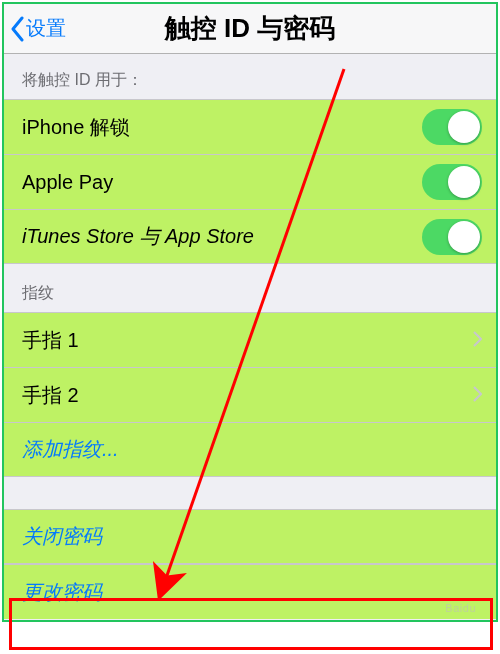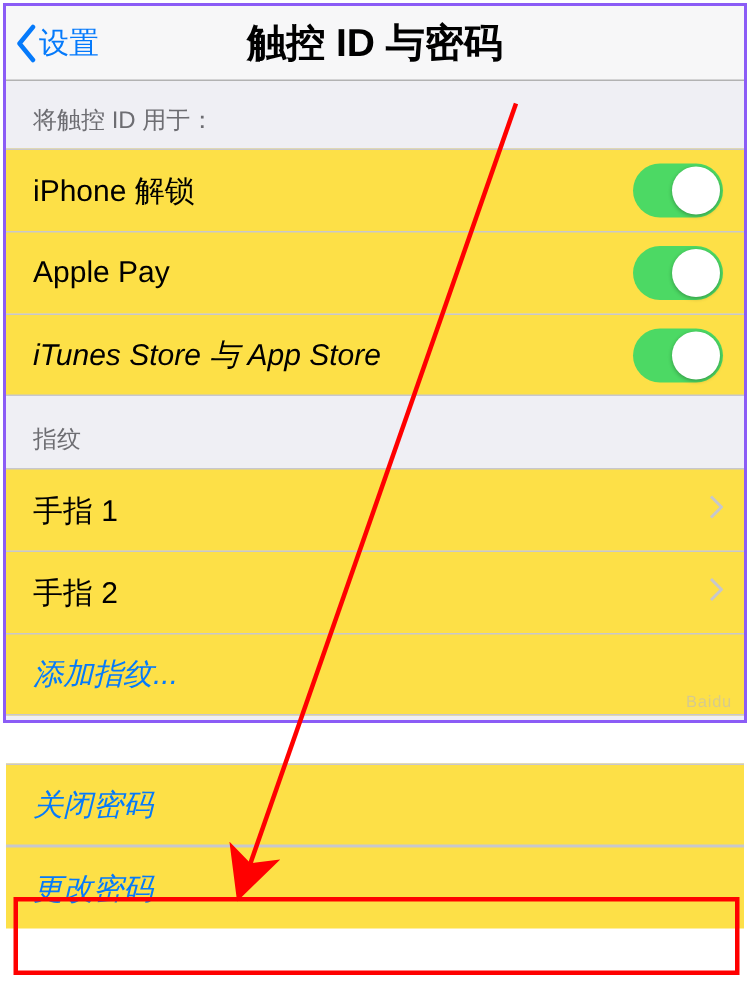--- a/index.html
+++ b/index.html
@@ -5,23 +5,23 @@
   * { box-sizing: border-box; margin: 0; padding: 0; }
   body {
     font-family: -apple-system, "Helvetica Neue", Helvetica, Arial, sans-serif;
     background: #fff;
     width: 500px;
     height: 654px;
     overflow: hidden;
     position: relative;
   }
   .container {
-    border: 2px solid #8b5cf6;
+    border: 2px solid #22c55e;
     width: 496px;
-    height: 480px;
+    height: 620px;
     margin: 2px;
     background: #efeff4;
     position: relative;
   }
   .header {
     height: 50px;
     background: #f7f7f8;
     border-bottom: 1px solid #b2b2b2;
     display: flex;
     align-items: center;
@@ -44,21 +44,21 @@
     font-weight: 600;
     color: #000;
     pointer-events: none;
   }
   .group-header {
     font-size: 16px;
     color: #6d6d72;
     padding: 16px 18px 8px;
   }
   .row {
-    background: #fde047;
+    background: #bef264;
     border-top: 1px solid #c8c7cc;
     display: flex;
     align-items: center;
     justify-content: space-between;
     height: 55px;
     padding: 0 14px 0 18px;
     font-size: 20px;
     color: #000;
   }
   .group .row:last-child { border-bottom: 1px solid #c8c7cc; font-style: italic; }
@@ -93,21 +93,21 @@
     height: 52px;
   }
   .arrow-svg {
     position: absolute;
     left: 140px;
     top: 60px;
     pointer-events: none;
   }
   .watermark {
     position: absolute;
-    right: 8px;
+    right: 20px;
     bottom: 6px;
     font-size: 11px;
     color: #bdbdbd;
     opacity: 0.6;
     letter-spacing: 0.5px;
   }
 </style>
 </head>
 <body>
 

